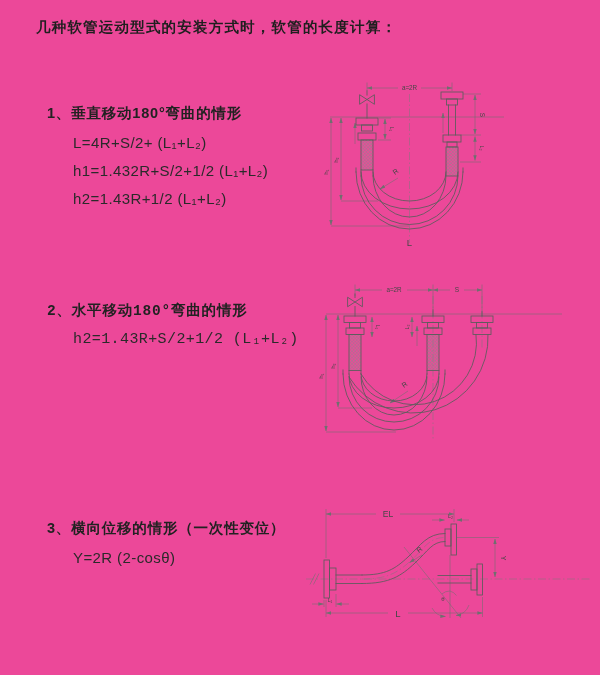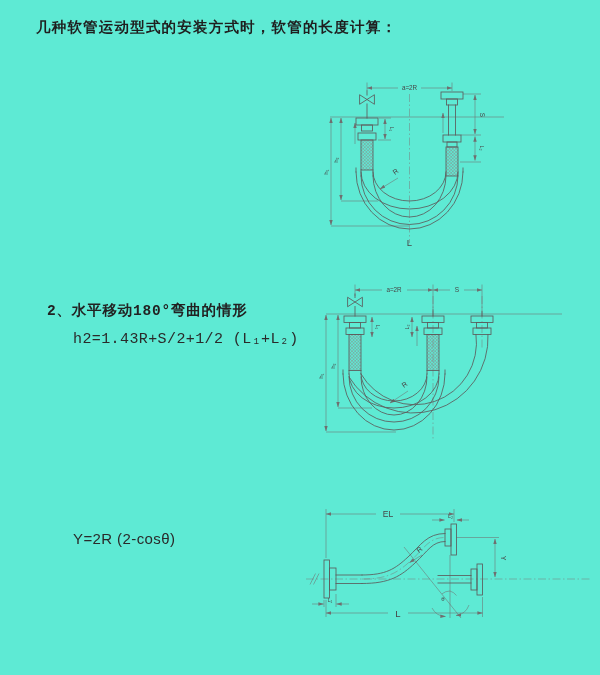--- a/index.html
+++ b/index.html
@@ -1,47 +1,56 @@
 <!DOCTYPE html>
 <html><head>
 <meta charset="utf-8">
 <style>
   html,body{margin:0;padding:0;}
   body{width:600px;height:675px;background:#ffffff;position:relative;
        font-family:"Liberation Sans","DejaVu Sans",sans-serif;color:#262626;}
-  .page{position:absolute;inset:0;background:#5eead4;overflow:hidden;}
+  .page{position:absolute;inset:0;background:#ec4899;overflow:hidden;}
   .doc-title{position:absolute;left:36px;top:18px;font-size:14.5px;font-weight:bold;
              letter-spacing:1.2px;color:#1f1f1f;white-space:nowrap;}
   .sec{position:absolute;left:47px;}
   .sec-heading{font-size:14.5px;font-weight:bold;letter-spacing:0.8px;color:#222;white-space:nowrap;}
   .formulas{margin-top:6px;}
   .formula{margin-left:26px;font-size:15px;line-height:28px;letter-spacing:0.4px;
            color:#2a2a2a;white-space:nowrap;}
   .diag{position:absolute;}
   .art{stroke:#5c5c5c;stroke-width:0.85;fill:none;stroke-linecap:square;}
   .dim{stroke:#6f6f6f;stroke-width:0.55;fill:none;}
   .cl{stroke:#7a7a7a;stroke-width:0.5;fill:none;stroke-dasharray:8 2.5 1.5 2.5;}
   svg text{fill:#474747;stroke:none;font-family:"Liberation Sans","DejaVu Sans",sans-serif;}
 </style>
 </head>
 <body>
 
 <div class="page">
 
   <div class="doc-title">几种软管运动型式的安装方式时，软管的长度计算：</div>
 
+  <section class="sec" style="top:104px;">
+    <div class="sec-heading">1、垂直移动180°弯曲的情形</div>
+    <div class="formulas">
+      <div class="formula">L=4R+S/2+ (L₁+L₂)</div>
+      <div class="formula">h1=1.432R+S/2+1/2 (L₁+L₂)</div>
+      <div class="formula">h2=1.43R+1/2 (L₁+L₂)</div>
+    </div>
+  </section>
 
   <section class="sec" style="top:301px;font-family:Liberation Mono, monospace;">
     <div class="sec-heading">2、水平移动180°弯曲的情形</div>
     <div class="formulas">
       <div class="formula">h2=1.43R+S/2+1/2 (L₁+L₂)</div>
     </div>
   </section>
 
   <section class="sec" style="top:519px;">
+    <div class="sec-heading">3、横向位移的情形（一次性变位）</div>
     <div class="formulas">
       <div class="formula">Y=2R (2-cosθ)</div>
     </div>
   </section>
 
   <svg class="diag" style="left:312px;top:72px;" width="288" height="190" viewBox="0 0 288 190">
     <defs>
       <marker id="ar1" viewBox="0 0 8 6" refX="7.5" refY="3" markerWidth="5.5" markerHeight="4.2" markerUnits="userSpaceOnUse" orient="auto-start-reverse">
         <path d="M0,0.5 L8,3 L0,5.5 Z" fill="#6f6f6f"></path>
       </marker>

